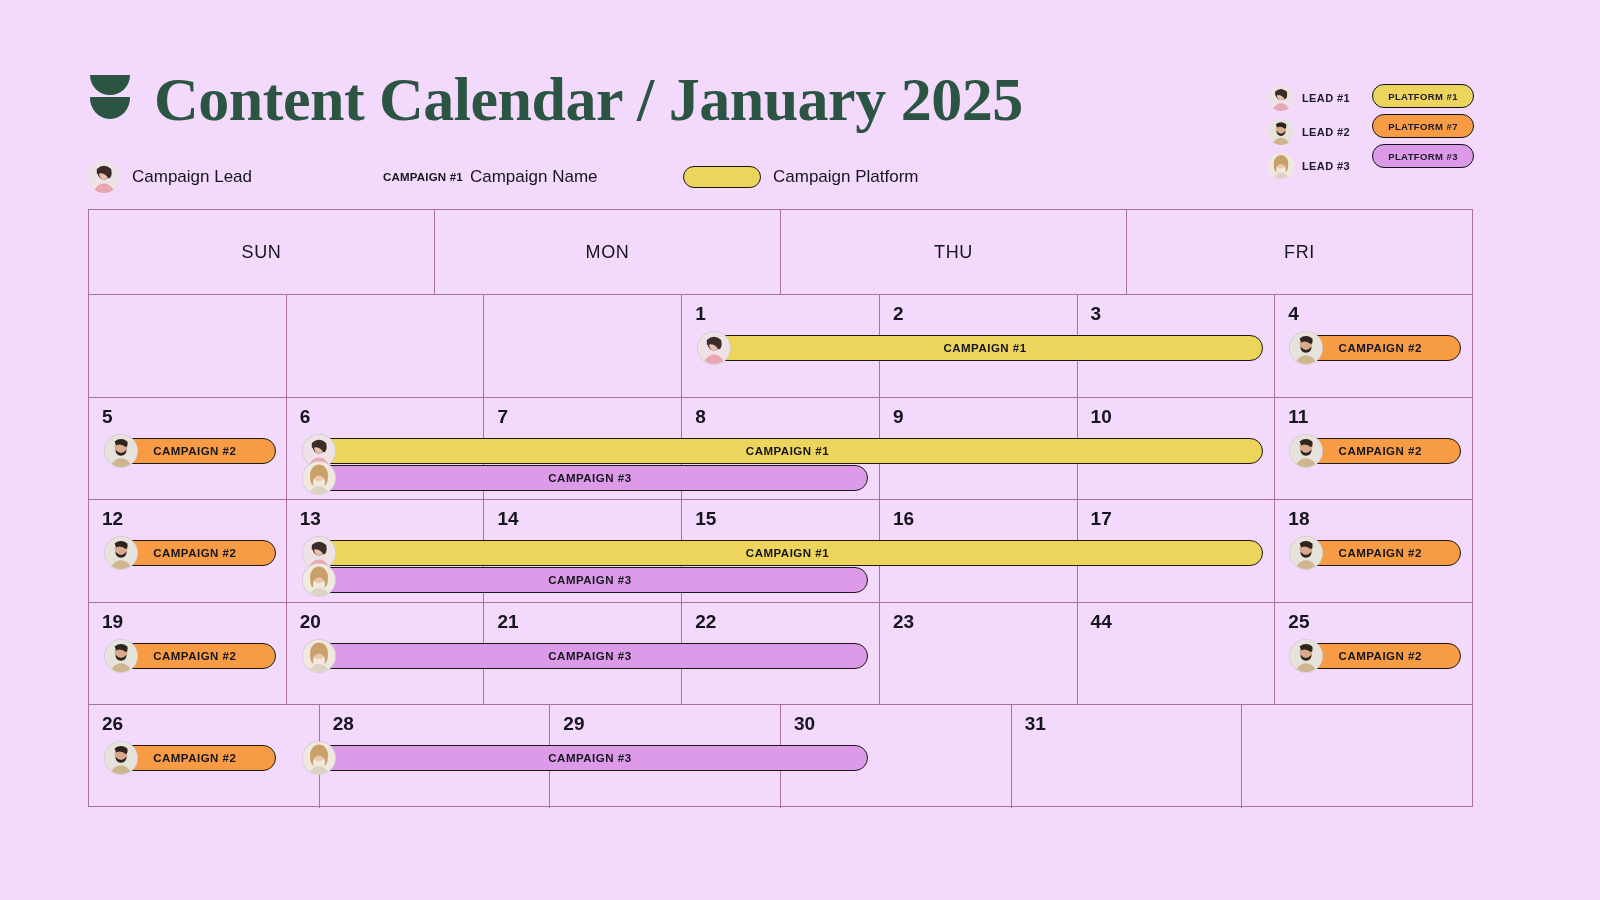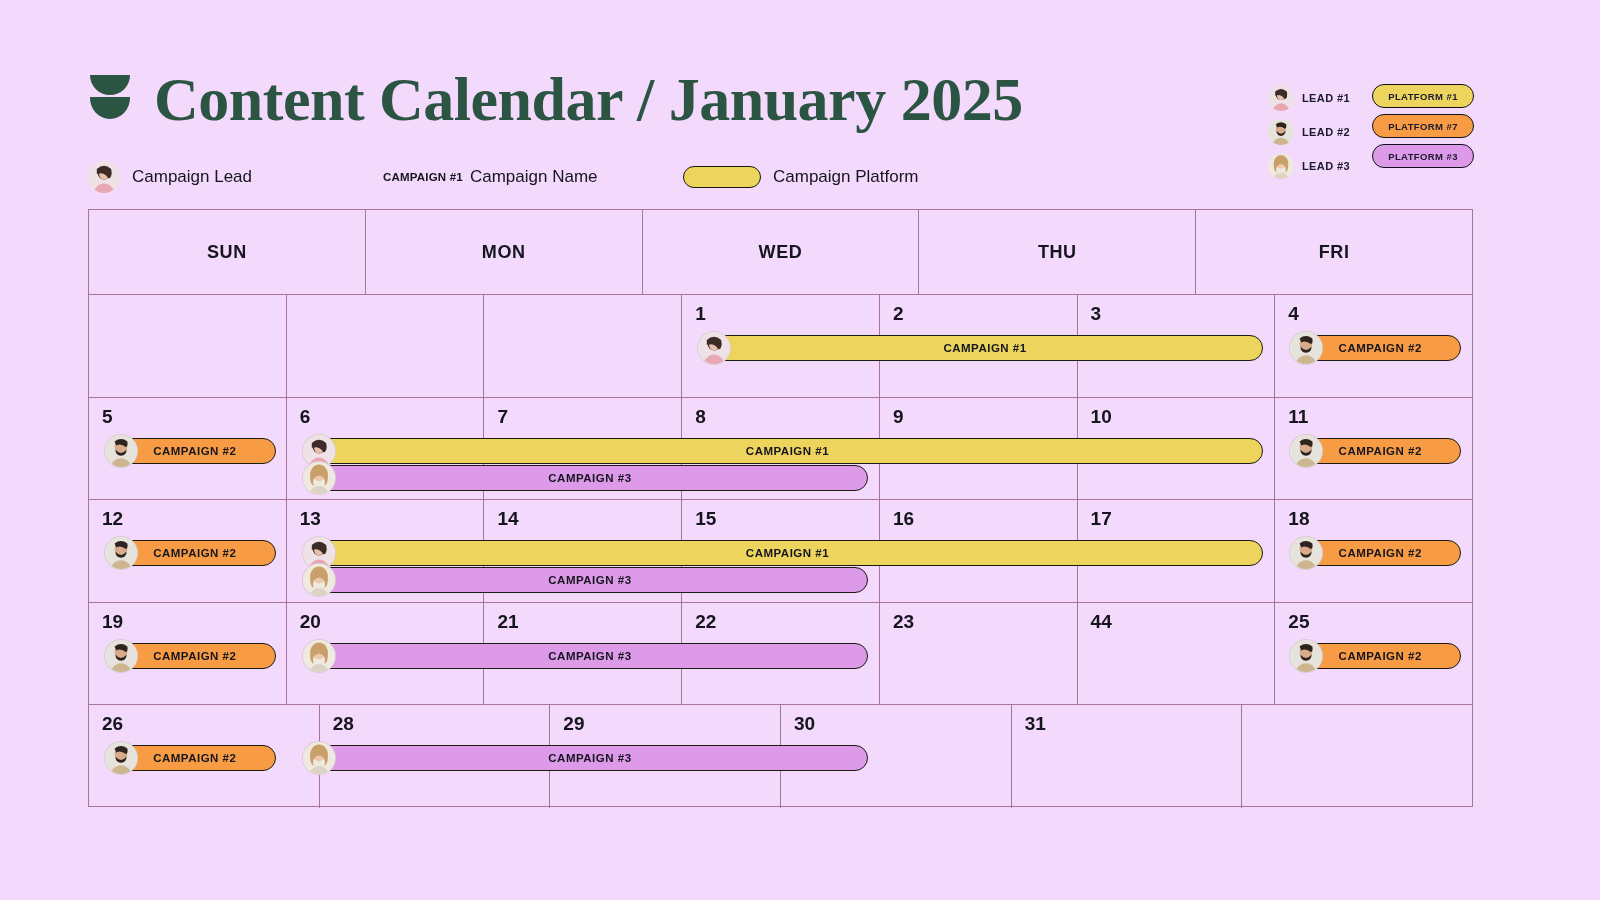--- a/index.html
+++ b/index.html
@@ -134,21 +134,21 @@
     display: flex;
     height: 85px;
     border-bottom: 1.6px solid #a8749e;
   }
   .cal-head .dow {
     flex: 1 1 0;
     display: flex;
     align-items: center;
     justify-content: center;
     font-size: 18px;
-    font-weight: bold;
+    font-weight: normal;
     letter-spacing: 0.6px;
     color: #15151e;
     border-right: 1.6px solid #a8749e;
   }
   .cal-head .dow:last-child { border-right: none; }
 
   .week {
     position: relative;
     height: 102.5px;
     border-bottom: 1.6px solid #a8749e;
@@ -286,21 +286,20 @@
   <div class="key-item" id="key-platform">
     <span class="key-pill"></span>
     <span class="key-text">Campaign Platform</span>
   </div>
 </div>
 
 <div class="calendar">
   <div class="cal-head">
       <div class="dow">SUN</div>
       <div class="dow">MON</div>
-      <div class="dow">WED</div>
       <div class="dow">THU</div>
       <div class="dow">FRI</div>
     </div>
   <div id="weeks-container">
       <div class="week">
         <div class="week-cells">
           <div class="day-cell">
             <div class="day-num"></div>
           </div>
           <div class="day-cell">

